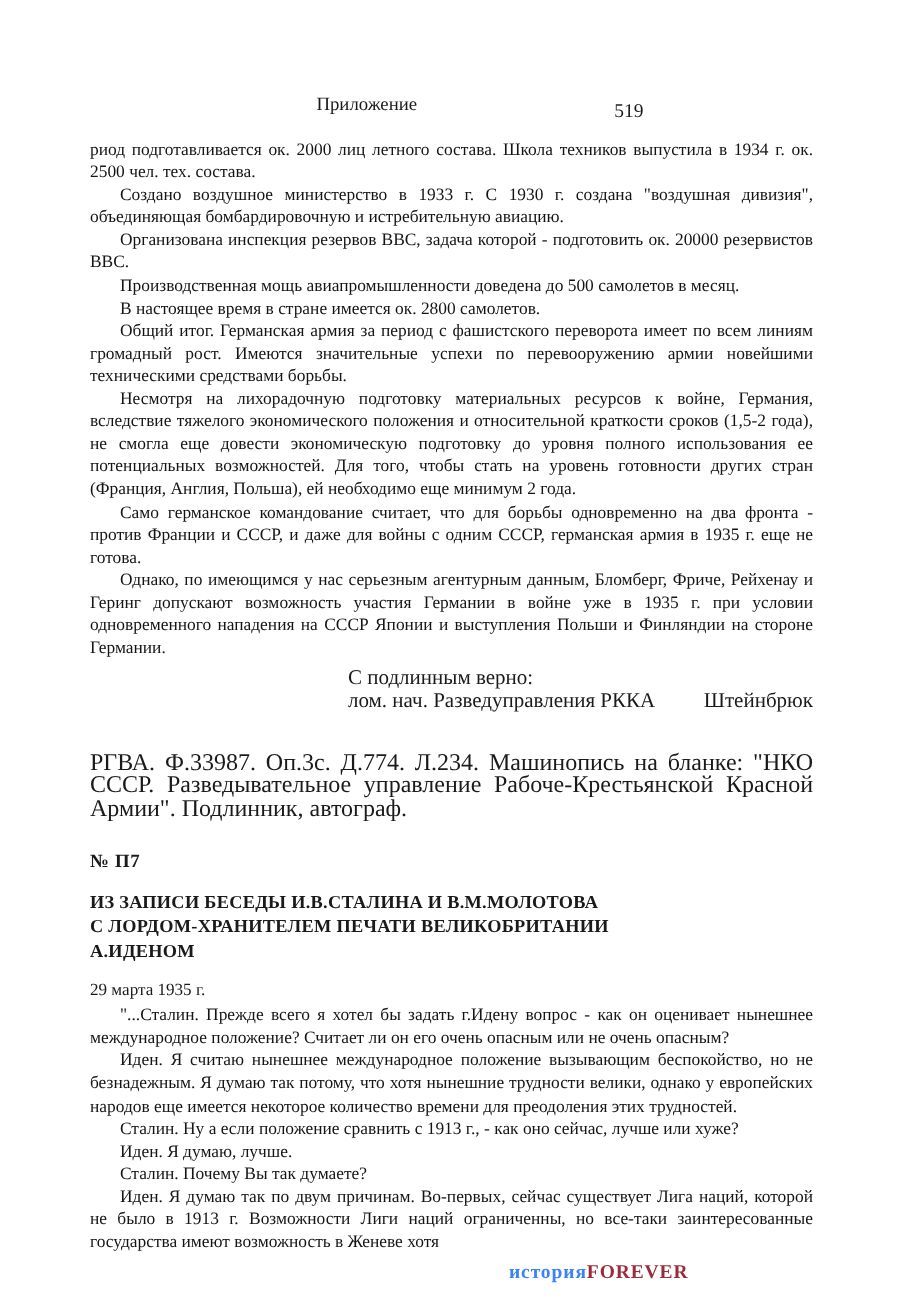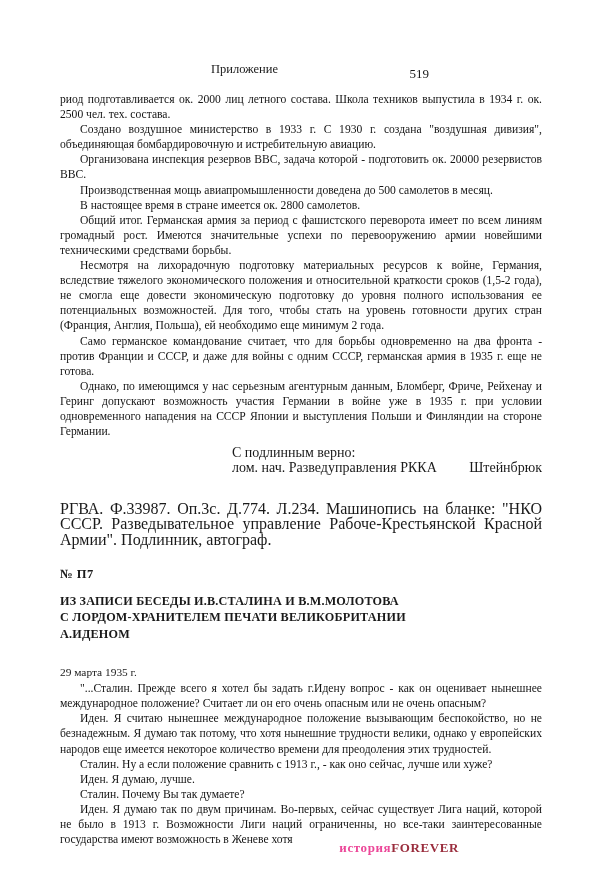--- a/index.html
+++ b/index.html
@@ -93,34 +93,34 @@
     letter-spacing: 0.5px;
   }
   .doc-title {
     margin-top: 11px;
     font-size: 12.2px;
     font-weight: bold;
     line-height: 16.5px;
     letter-spacing: 0.2px;
   }
   .doc-date {
-    margin-top: 24px;
+    margin-top: 12px;
     font-size: 11.4px;
     margin-bottom: 3px;
   }
   .footer-logo {
     position: absolute;
     right: 28px;
     bottom: 18px;
     font-size: 13px;
     font-weight: bold;
     letter-spacing: 0.6px;
   }
   .footer-logo .logo-a {
-    color: #ec4899;
+    color: #3b82f6;
   }
   .footer-logo .logo-b {
     color: #9a2d3d;
   }
 </style>
 </head>
 <body>
 
 <div class="page">
 

